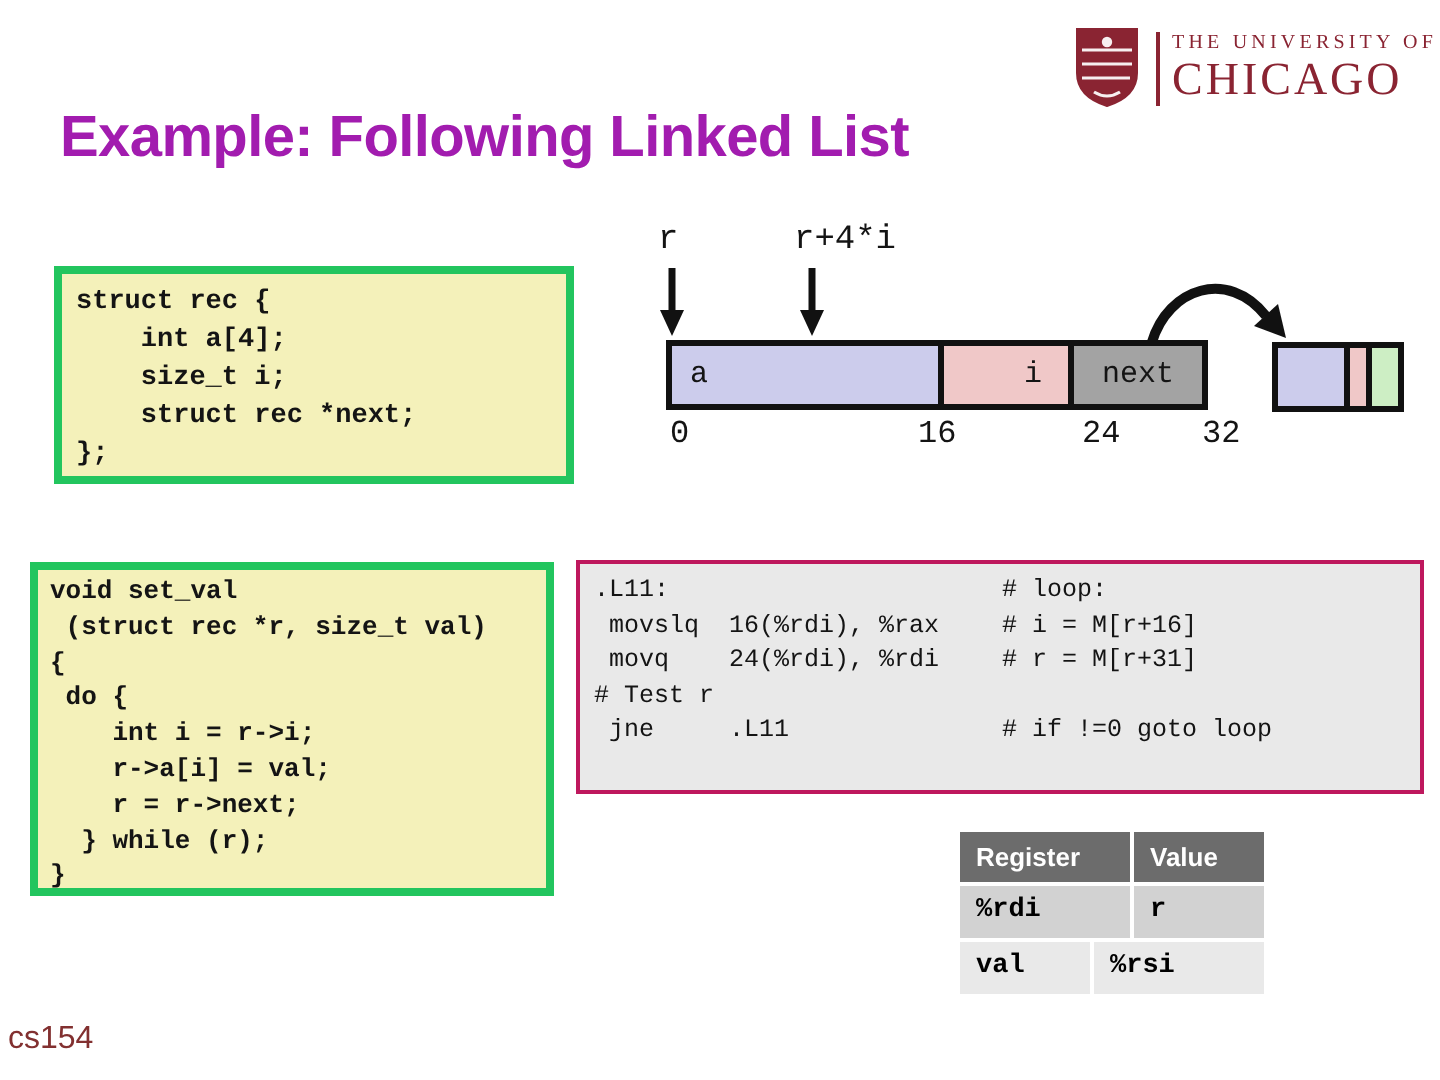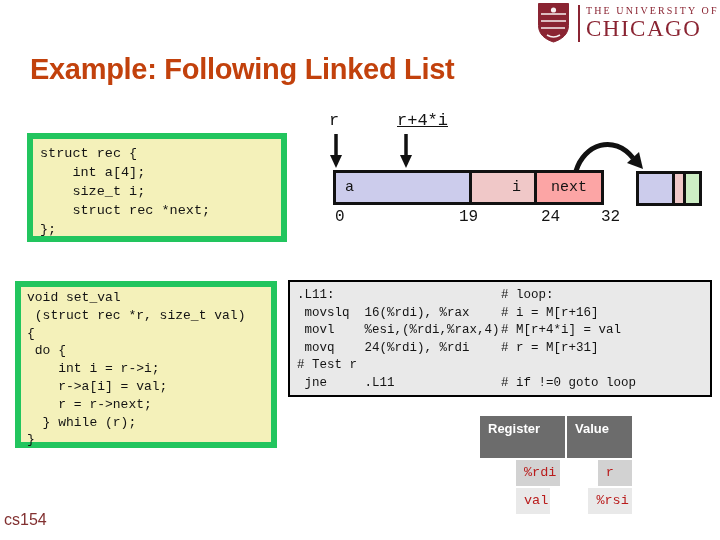--- a/index.html
+++ b/index.html
@@ -1,67 +1,67 @@
 <!DOCTYPE html>
 <html><head>
 <meta charset="utf-8">
 <style>
   * { margin: 0; padding: 0; box-sizing: border-box; }
   html, body { width: 720px; height: 540px; background: #fff; }
   body { font-family: "Liberation Sans", sans-serif; }
   .slide { position: relative; width: 720px; height: 540px; background: #ffffff; overflow: hidden; }
 
   
-  .logo { position: absolute; left: 537px; top: 2px; display: flex; align-items: flex-end; }
+  .logo { position: absolute; left: 537px; top: 13px; display: flex; align-items: flex-end; }
   .logo-shield { width: 33px; height: 41px; }
   .logo-divider { position: absolute; left: 41px; top: 3px; width: 2px; height: 37px; background: #8a2432; }
   .logo-text { position: absolute; left: 49px; top: 3px; width: 140px; color: #8a2432; font-family: "Liberation Serif", serif; }
   .logo-line1 { font-size: 10px; letter-spacing: 2.1px; white-space: nowrap; }
   .logo-line2 { font-size: 23px; letter-spacing: 1.5px; margin-top: 0px; white-space: nowrap; }
 
   
-  .title { position: absolute; left: 30px; top: 53px; font-size: 29px; font-weight: bold; color: #c2410c; letter-spacing: -0.3px; }
+  .title { position: absolute; left: 30px; top: 53px; font-size: 29px; font-weight: bold; color: #a21caf; letter-spacing: -0.3px; }
 
   
-  .codebox { position: absolute; border: 6px solid #22c55e; background: #f4f1ba; }
+  .codebox { position: absolute; border: 4px solid #22c55e; background: #f4f1ba; font-weight: bold; }
   .codebox pre { font-family: "Liberation Mono", "DejaVu Sans Mono", monospace; color: #141414; white-space: pre; }
   .struct-box { left: 27px; top: 133px; width: 260px; height: 109px; }
   .struct-box pre { padding: 5px 7px; font-size: 13.5px; line-height: 19px; }
   .c-box { left: 15px; top: 281px; width: 262px; height: 167px; }
   .c-box pre { padding: 2px 6px; font-size: 13px; line-height: 17.8px; }
 
   
-  .asm-box { position: absolute; left: 288px; top: 280px; width: 424px; height: 117px; border: 2px solid #000000; background: #e9e9e9; padding: 5px 7px; }
+  .asm-box { position: absolute; left: 288px; top: 280px; width: 424px; height: 117px; border: 2px solid #be185d; background: #e9e9e9; padding: 5px 7px; }
   .asm-line { display: flex; line-height: 17.5px; font-family: "Liberation Mono", "DejaVu Sans Mono", monospace; font-size: 12.5px; color: #141414; }
   .asm-code { width: 204px; white-space: pre; }
   .asm-comment { white-space: pre; }
 
   
   .ptr-label { position: absolute; top: 111px; font-family: "Liberation Mono", "DejaVu Sans Mono", monospace; font-size: 17px; color: #141414; }
   .ptr-r { left: 329px; }
-  .ptr-r4i { left: 397px; text-decoration: underline; }
+  .ptr-r4i { left: 397px; }
   .diagram-svg { position: absolute; left: 300px; top: 100px; width: 420px; height: 110px; pointer-events: none; }
   .mem-box { position: absolute; left: 333px; top: 170px; height: 35px; display: flex; border: 3px solid #111; }
   .mem-cell { height: 100%; display: flex; align-items: center; font-family: "Liberation Mono", "DejaVu Sans Mono", monospace; font-size: 15px; color: #141414; }
   .cell-a { width: 136px; border-right: 3px solid #111; padding-left: 9px; }
   .cell-i { width: 65px; border-right: 3px solid #111; justify-content: flex-end; padding-right: 13px; }
   .cell-next { width: 64px; justify-content: center; }
   .addr { position: absolute; top: 208px; font-family: "Liberation Mono", "DejaVu Sans Mono", monospace; font-size: 16px; color: #141414; }
   .addr-0 { left: 335px; } .addr-16 { left: 459px; } .addr-24 { left: 541px; } .addr-32 { left: 601px; }
   .mem-box2 { position: absolute; left: 636px; top: 171px; height: 35px; display: flex; border: 3px solid #111; }
   .cell2-a { width: 36px; border-right: 3px solid #111; }
   .cell2-i { width: 11px; border-right: 3px solid #111; }
   .cell2-next { width: 13px; }
 
   
   .reg-table { position: absolute; left: 480px; top: 416px; width: 152px; }
   .reg-row { display: flex; gap: 2px; margin-bottom: 2px; }
   .reg-cell { padding-left: 8px; }
-  .reg-head .reg-cell { background: #6c6c6c; color: #fff; font-weight: bold; font-size: 13px; height: 42px; line-height: 25px; font-family: "Liberation Sans", sans-serif; }
-  .reg-body .reg-cell { font-family: "Liberation Mono", "DejaVu Sans Mono", monospace; font-weight: normal; font-size: 13.5px; height: 26px; line-height: 26px; color: #b91c1c; margin-left: 36px; }
+  .reg-head .reg-cell { background: #6c6c6c; color: #fff; font-weight: bold; font-size: 13px; height: 25px; line-height: 25px; font-family: "Liberation Sans", sans-serif; }
+  .reg-body .reg-cell { font-family: "Liberation Mono", "DejaVu Sans Mono", monospace; font-weight: bold; font-size: 13.5px; height: 26px; line-height: 26px; color: #000000; }
   .col-reg { width: 85px; } .col-val { width: 65px; }
   .row-odd .reg-cell { background: #d2d2d2; }
   .row-even .reg-cell { background: #e9e9e9; }
 
   
   .footer { position: absolute; left: 4px; top: 511px; font-size: 16px; color: #823030; }
 </style>
 </head>
 <body>
 
@@ -109,27 +109,27 @@
     </g>
   </svg>
 
   <div class="mem-box">
     <div class="mem-cell cell-a" style="background-color: rgb(204, 204, 236);">
       <span>a</span>
     </div>
     <div class="mem-cell cell-i" style="background-color: rgb(240, 200, 200);">
       <span>i</span>
     </div>
-    <div class="mem-cell cell-next" style="background-color: #fca5a5;">
+    <div class="mem-cell cell-next" style="background-color: #a3a3a3;">
       <span>next</span>
     </div>
   </div>
 
   <span class="addr addr-0">0</span>
-  <span class="addr addr-16">19</span>
+  <span class="addr addr-16">16</span>
   <span class="addr addr-24">24</span>
   <span class="addr addr-32">32</span>
 
   <div class="mem-box2">
     <div class="mem-cell cell2-a" style="background-color: rgb(204, 204, 236);"></div>
     <div class="mem-cell cell2-i" style="background-color: rgb(240, 200, 200);"></div>
     <div class="mem-cell cell2-next" style="background-color: rgb(205, 238, 196);"></div>
   </div>
 
   <div class="codebox c-box">
@@ -145,24 +145,20 @@
   </div>
 
   <div class="asm-box">
     <div class="asm-line">
       <span class="asm-code">.L11:</span>
       <span class="asm-comment"># loop:</span>
     </div>
     <div class="asm-line">
       <span class="asm-code"> movslq  16(%rdi), %rax</span>
       <span class="asm-comment"># i = M[r+16]</span>
-    </div>
-    <div class="asm-line">
-      <span class="asm-code"> movl    %esi,(%rdi,%rax,4)</span>
-      <span class="asm-comment"># M[r+4*i] = val</span>
     </div>
     <div class="asm-line">
       <span class="asm-code"> movq    24(%rdi), %rdi</span>
       <span class="asm-comment"># r = M[r+31]</span>
     </div>
     <div class="asm-line">
       <span class="asm-comment"># Test r</span>
     </div>
     <div class="asm-line">
       <span class="asm-code"> jne     .L11</span>

